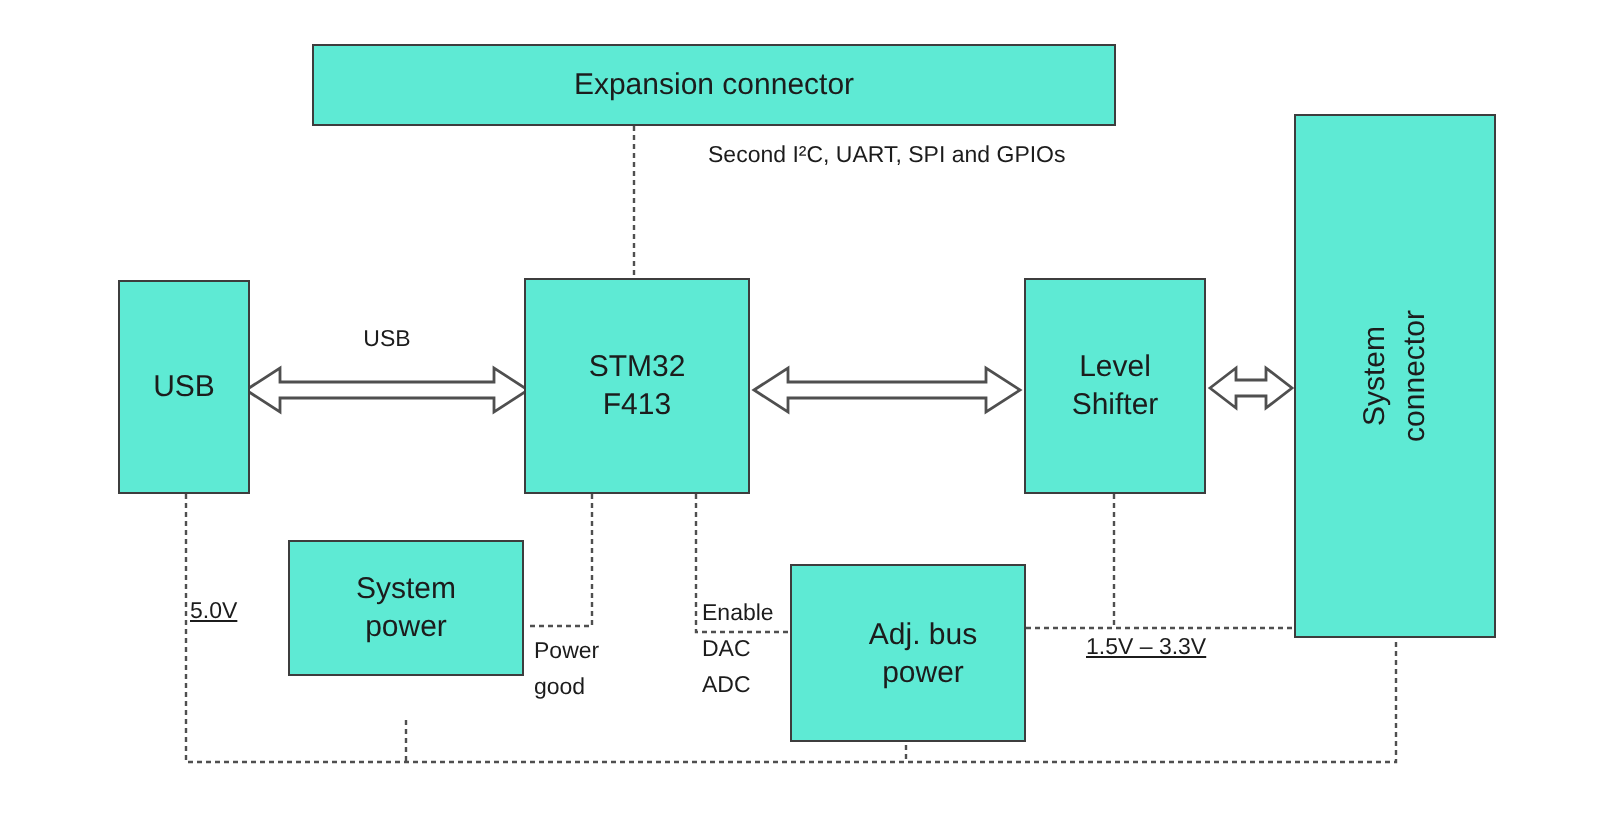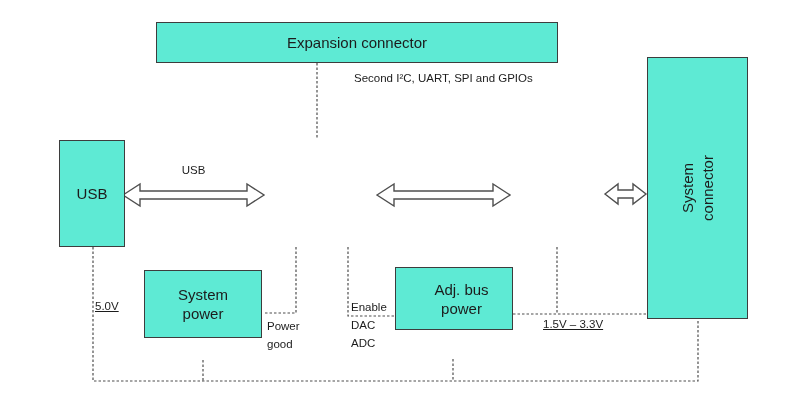--- a/index.html
+++ b/index.html
@@ -63,33 +63,41 @@
   </svg>
 
   <div class="box" style="left:156px;top:22px;width:402px;height:41px;">
     <span>Expansion connector</span>
   </div>
 
   <div class="box" style="left:59px;top:140px;width:66px;height:107px;">
     <span>USB</span>
   </div>
 
+  <div class="box" style="left:262px;top:139px;width:113px;height:108px;">
+    <span>STM32
+F413</span>
+  </div>
 
+  <div class="box" style="left:512px;top:139px;width:91px;height:108px;">
+    <span>Level
+Shifter</span>
+  </div>
 
   <div class="box" style="left:647px;top:57px;width:101px;height:262px;">
     <span class="rot">System
 connector</span>
   </div>
 
   <div class="box" style="left:144px;top:270px;width:118px;height:68px;">
     <span>System
 power</span>
   </div>
 
-  <div class="box" style="left:395px;top:267px;width:118px;height:63px;padding-left:15px;">
+  <div class="box" style="left:395px;top:282px;width:118px;height:89px;padding-left:15px;">
     <span>Adj. bus
 power</span>
   </div>
 
   <div class="lbl" style="left:327px;top:71px;margin-left:27px;">Second I²C, UART, SPI and GPIOs</div>
 
   <div class="lbl center" style="left:123px;top:163px;width:141px;">USB</div>
 
 
   <div class="lbl" style="left:95px;top:299px;text-decoration:underline;">5.0V</div>

